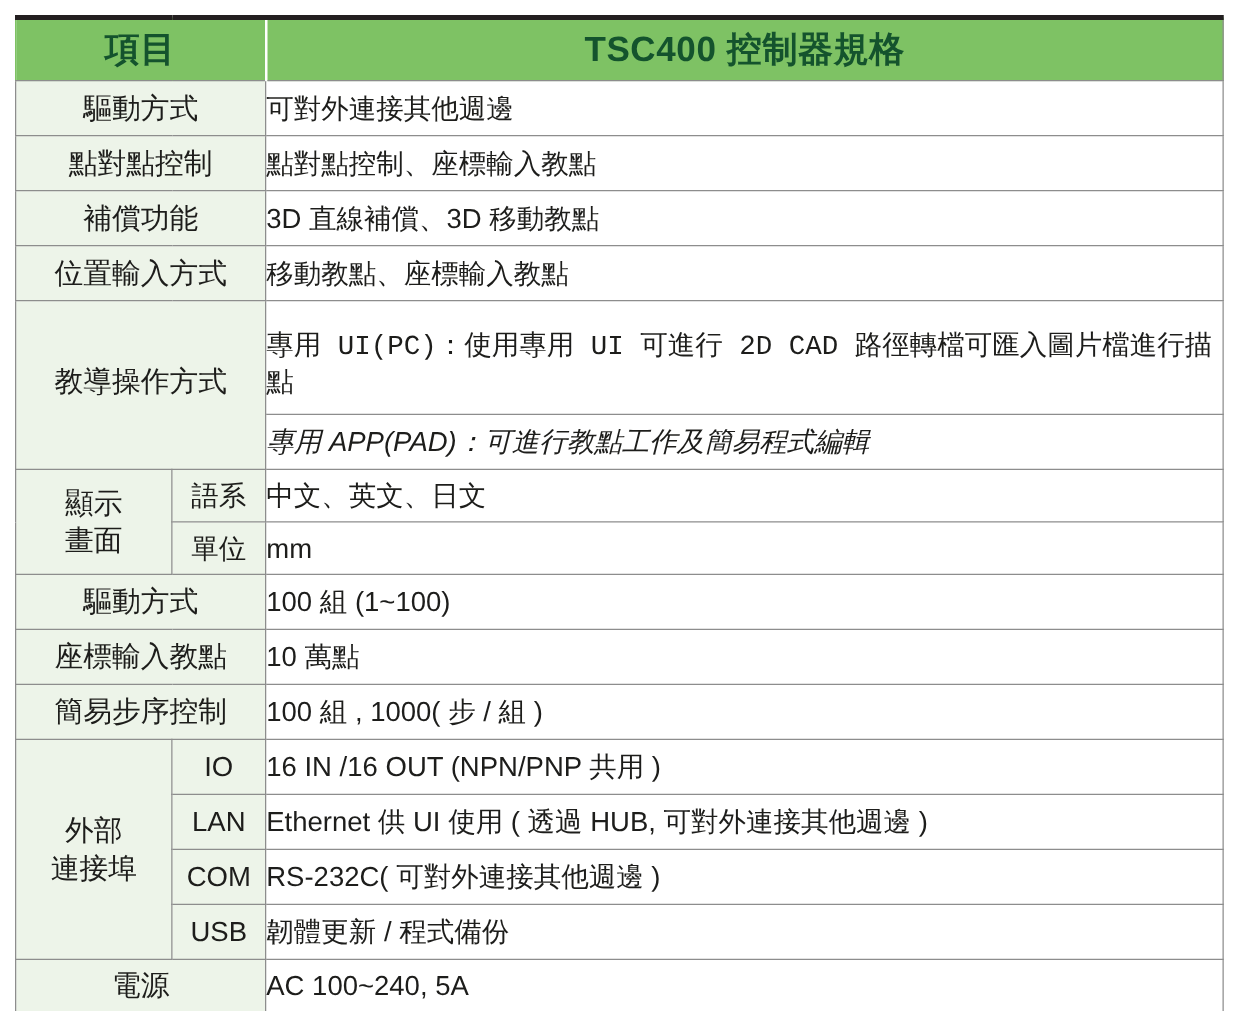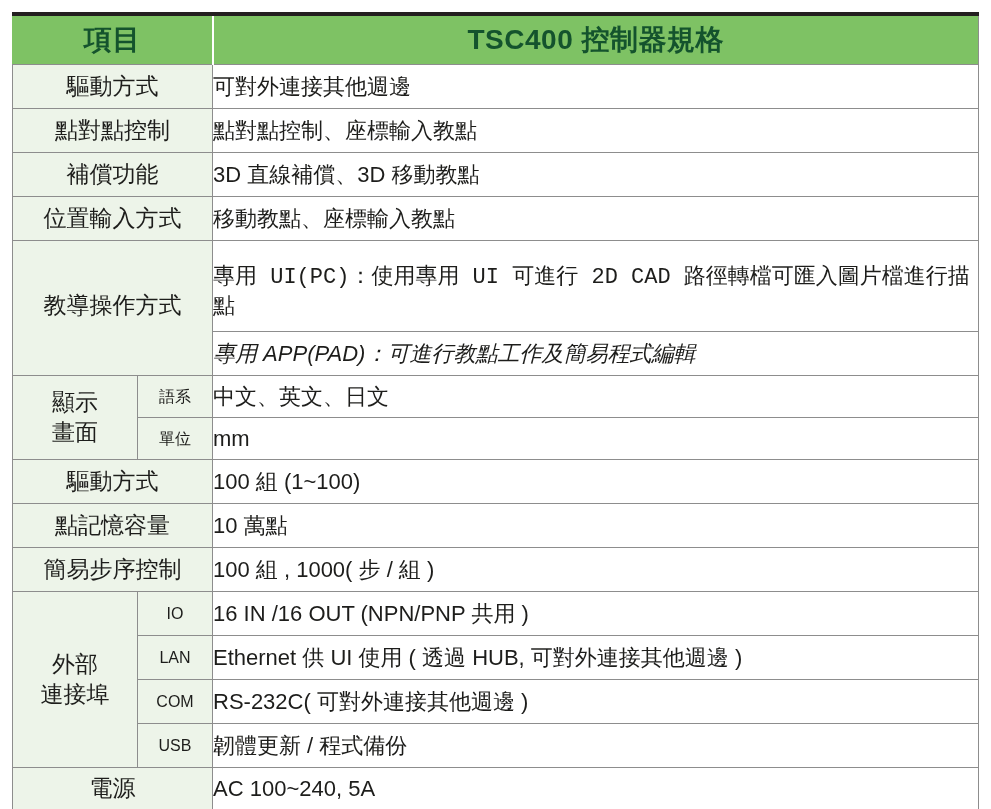--- a/index.html
+++ b/index.html
@@ -58,21 +58,21 @@
   td.lbl {
     background: #edf4e9;
     text-align: center;
     font-size: 23px;
     line-height: 1.28;
     color: #1d1d1b;
     padding: 6px 2px;
     margin-top: 44px;
   }
   td.lbl.sub {
-    font-size: 16px;
+    font-size: 22px;
   }
 
   
   td.val {
     background: #ffffff;
     text-align: left;
     font-size: 22px;
     line-height: 1.35;
     color: #1d1d1b;
     padding: 7px 0 7px 12px;
@@ -148,21 +148,21 @@
         <td class="lbl sub">單位</td>
         <td class="val">mm</td>
       </tr>
 
       <tr class="r1">
         <td class="lbl" colspan="2">驅動方式</td>
         <td class="val">100 組 (1~100)</td>
       </tr>
 
       <tr class="r1">
-        <td class="lbl" colspan="2">點記憶容量</td>
+        <td class="lbl" colspan="2">座標輸入教點</td>
         <td class="val">10 萬點</td>
       </tr>
 
       <tr class="r1">
         <td class="lbl" colspan="2">簡易步序控制</td>
         <td class="val">100 組 , 1000( 步 / 組 )</td>
       </tr>
 
       <tr class="r-port">
         <td class="lbl two-line" rowspan="4">外部

